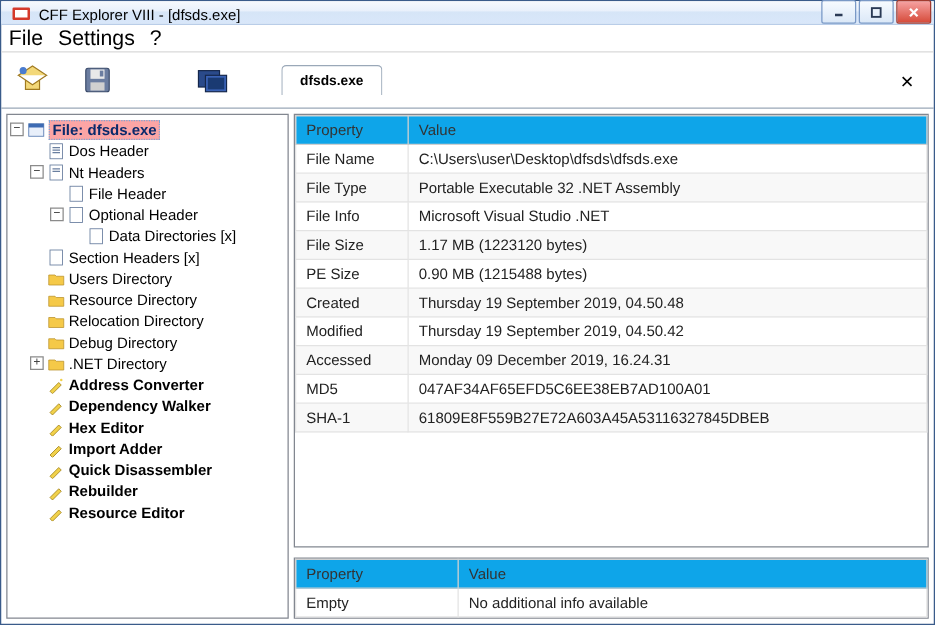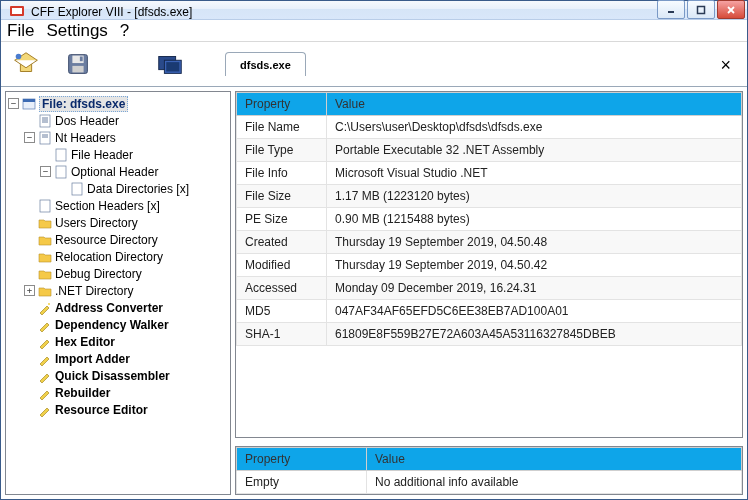--- a/index.html
+++ b/index.html
@@ -22,21 +22,21 @@
 .tabbar .close { margin-left: auto; margin-right: 8px; font-size: 18px; font-weight: normal; cursor: default; }
 .body { flex: 1; display: flex; border-top: 1px solid #9aa8b8; min-height: 0; }
 .sidebar { width: 226px; border: 1px solid #828790; margin: 4px; background: #fff; overflow: auto; padding: 3px 2px; }
 .tree ul { list-style: none; padding-left: 0; }
 .tree li { position: relative; white-space: nowrap; }
 .row { display: flex; align-items: center; height: 17px; font-size: 12px; }
 .exp { width: 11px; height: 11px; border: 1px solid #8b8b8b; background: #fff; display: inline-flex; align-items: center; justify-content: center; font-size: 9px; line-height: 1; margin-right: 3px; color: #444; font-family: monospace; }
 .spacer { width: 14px; display: inline-block; }
 .ind { display: inline-block; width: 16px; }
 .ticon-s { width: 14px; height: 14px; margin-right: 3px; display: inline-flex; align-items: center; justify-content: center; }
-.sel { background: #e5e5e5; border: 1px dotted #7aa7d8; padding: 0 2px; color: #0a2a6b; }
+.sel { background: #fca5a5; border: 1px dotted #7aa7d8; padding: 0 2px; color: #0a2a6b; }
 .bold { font-weight: bold; }
 .content { flex: 1; display: flex; flex-direction: column; margin: 4px 4px 4px 0; gap: 8px; min-height: 0; }
 .panel { border: 1px solid #828790; background: #fff; }
 .grid { width: 100%; border-collapse: collapse; font-size: 12px; }
 .grid th { background: #0ea5e9; border: 1px solid #cfcfcf; text-align: left; font-weight: normal; padding: 4px 8px; color: #333; }
 .grid td { border: 1px solid #e3e3e3; padding: 4px 8px; color: #222; }
 .grid tr:nth-child(even) td { background: #f8f8f8; }
 .grid .keycol { width: 90px; }
 .panel.top { flex: 1; overflow: auto; }
 .panel.bottom { }

